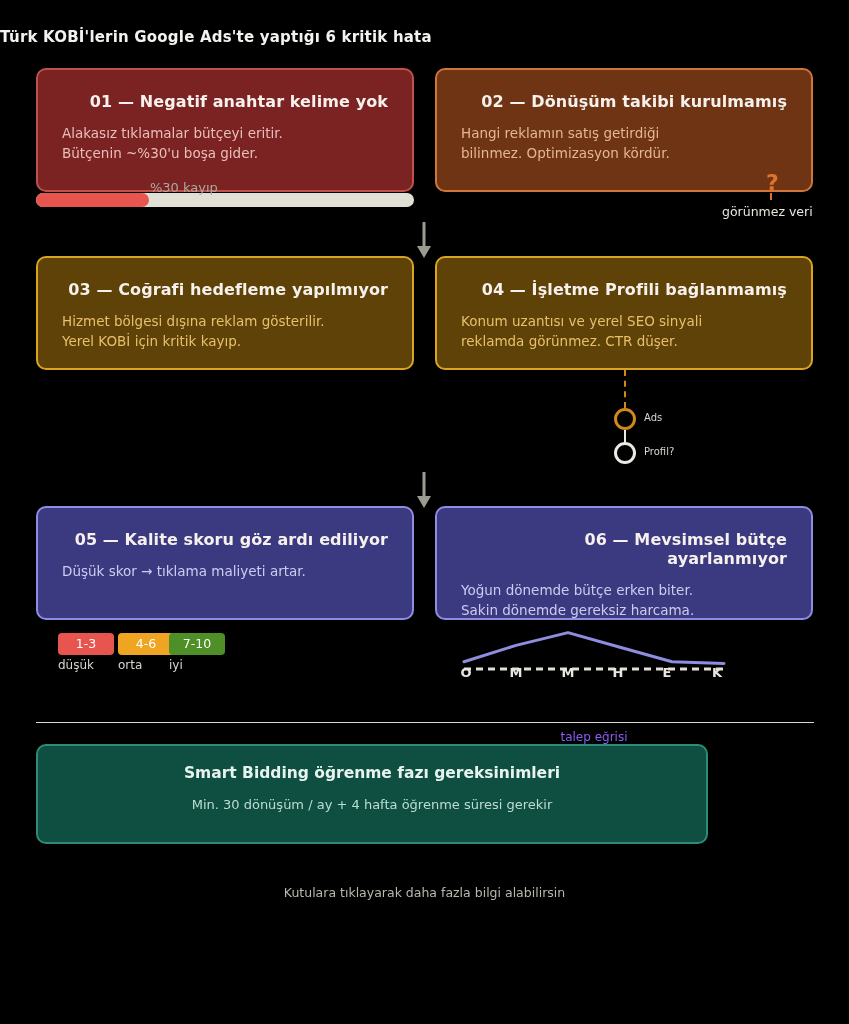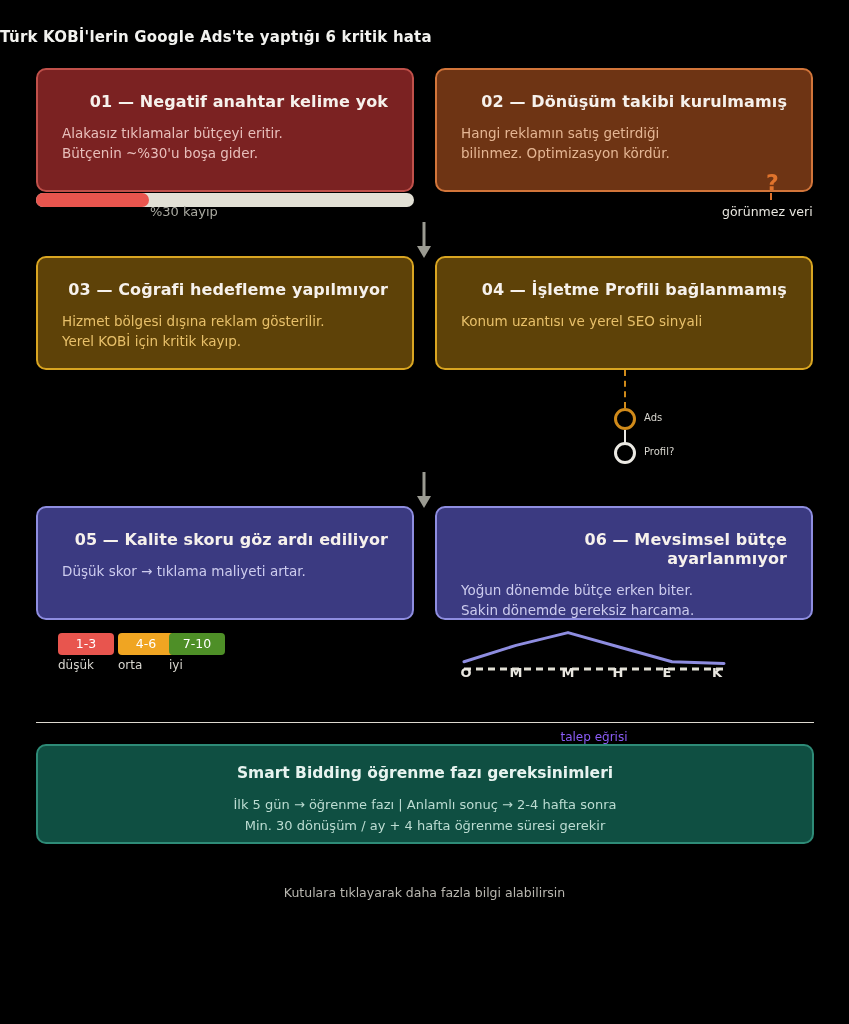--- a/index.html
+++ b/index.html
@@ -239,21 +239,21 @@
 
   <div class="card card-brown" style="left:435px; top:68px; width:378px; height:124px;">
     <div class="card-title">02 — Dönüşüm takibi kurulmamış</div>
     <div class="card-line">Hangi reklamın satış getirdiği</div>
     <div class="card-line">bilinmez. Optimizasyon kördür.</div>
   </div>
 
   <div class="bar-track" style="left:36px; top:193px; width:378px;">
     <div class="bar-fill" style="width:30%;"></div>
   </div>
-  <div class="bar-label" style="left:150px; top:204px;">%30 kayıp</div>
+  <div class="bar-label" style="left:150px; top:180px;">%30 kayıp</div>
 
   <div class="qmark" style="left:766px; top:172px;">?</div>
   <div style="position:absolute; left:770px; top:193px; width:2px; height:7px; background:#e0732c;"></div>
   <div class="annot" style="left:722px; top:204px;">görünmez veri</div>
 
   <div class="arrow" style="left:412px; top:222px;">
     <svg width="24" height="38" viewBox="0 0 24 38">
       <line x1="12" y1="0" x2="12" y2="26" stroke="#9b9b92" stroke-width="3"></line>
       <polygon points="12,36 5,24 19,24" fill="#9b9b92"></polygon>
     </svg>
@@ -261,20 +261,21 @@
 
   <div class="card card-gold" style="left:36px; top:256px; width:378px; height:114px;">
     <div class="card-title">03 — Coğrafi hedefleme yapılmıyor</div>
     <div class="card-line">Hizmet bölgesi dışına reklam gösterilir.</div>
     <div class="card-line">Yerel KOBİ için kritik kayıp.</div>
   </div>
 
   <div class="card card-gold" style="left:435px; top:256px; width:378px; height:114px;">
     <div class="card-title">04 — İşletme Profili bağlanmamış</div>
     <div class="card-line">Konum uzantısı ve yerel SEO sinyali</div>
+    <div class="card-line">reklamda görünmez. CTR düşer.</div>
   </div>
 
 
   <div class="dash-line" style="left:624px; top:370px; height:38px;"></div>
   <div class="node-ring" style="left:614px; top:408px;"></div>
   <div class="node-label" style="left:644px; top:412px;">Ads</div>
   <div class="solid-line" style="left:624px; top:430px; height:14px;"></div>
   <div class="node-ring white" style="left:614px; top:442px;"></div>
   <div class="node-label" style="left:644px; top:446px;">Profil?</div>
 
@@ -314,21 +315,20 @@
     <div class="curve-tick" style="left:48px; top:40px;">M</div>
     <div class="curve-tick" style="left:100px; top:40px;">M</div>
     <div class="curve-tick" style="left:150px; top:40px;">H</div>
     <div class="curve-tick" style="left:199px; top:40px;">E</div>
     <div class="curve-tick" style="left:249px; top:40px;">K</div>
     <div class="curve-caption" style="left:0; top:65px; width:272px;">talep eğrisi</div>
   </div>
 
   <div class="divider" style="left:36px; top:722px; width:778px;"></div>
 
-  <div class="banner" style="left:36px; top:744px; width:778px; height:100px;">
+  <div class="banner" style="left:36px; top:744px; width:672px; height:100px;">
     <div class="banner-title">Smart Bidding öğrenme fazı gereksinimleri</div>
-    <div class="banner-line">İlk 5 gün → öğrenme fazı | Anlamlı sonuç → 2-4 hafta sonra</div>
     <div class="banner-line">Min. 30 dönüşüm / ay + 4 hafta öğrenme süresi gerekir</div>
   </div>
 
   <div class="footnote" style="top:885px;">Kutulara tıklayarak daha fazla bilgi alabilirsin</div>
 
 </div>
 
 </body></html>

